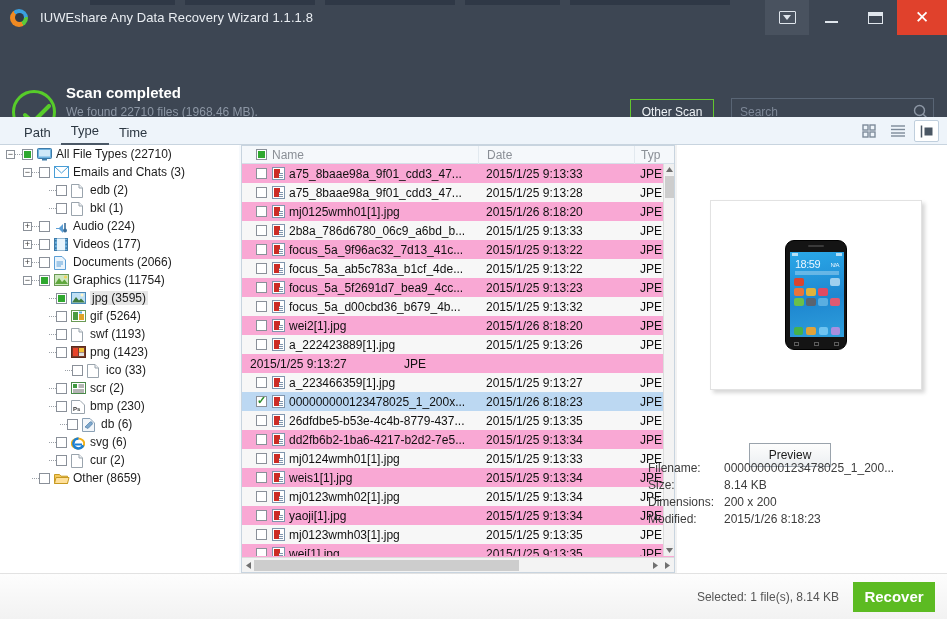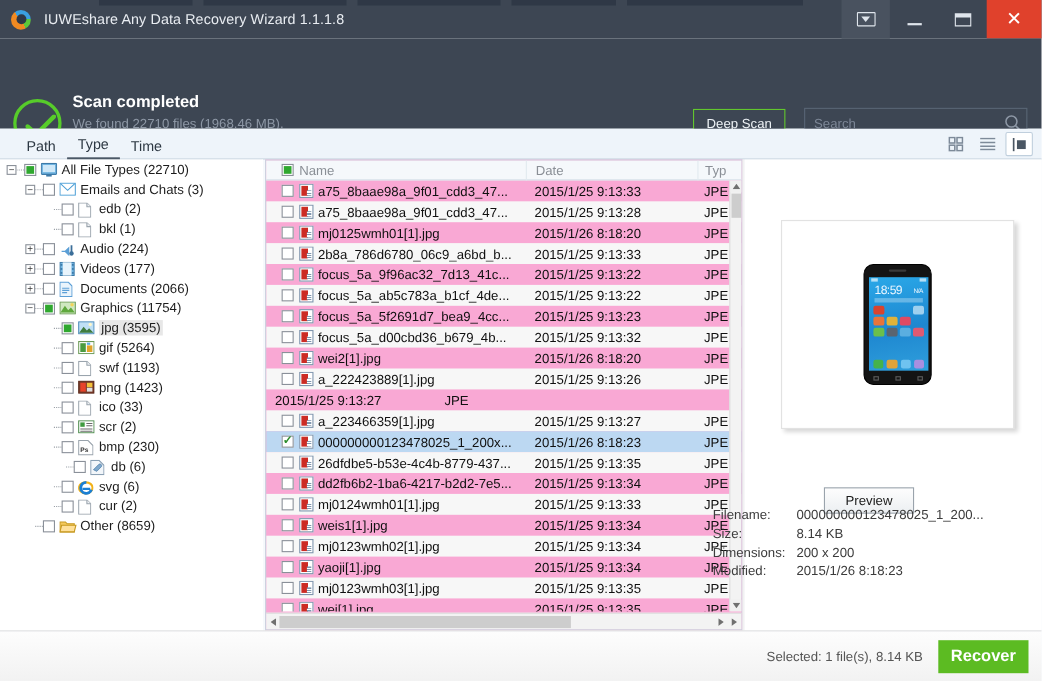--- a/index.html
+++ b/index.html
@@ -277,21 +277,21 @@
   <div class="banner">
     <div class="check-circle">
       <svg width="28" height="22" viewBox="0 0 28 22">
         <path d="M2 11 L10 18 L26 2" stroke="#57cc2a" stroke-width="4" fill="none" stroke-linecap="round" stroke-linejoin="round"></path>
       </svg>
     </div>
     <div class="banner-title">Scan completed</div>
     <div class="banner-sub1">We found 22710 files (1968.46 MB).</div>
     <div class="banner-sub2">If you have not found the lost files, please click Deep Scan. It will take more time, but can find more files.</div>
 
-    <div class="deep-scan">Deep Scan</div>
+    <div class="deep-scan">Other Scan</div>
 
     <div class="searchbox">
       <input type="text" placeholder="Search" style="">
       <span class="search-icon">
         <svg width="16" height="16" viewBox="0 0 16 16">
           <circle cx="6.5" cy="6.5" r="5" stroke="#8d97a5" stroke-width="1.4" fill="none"></circle>
           <line x1="10.2" y1="10.2" x2="15" y2="15" stroke="#8d97a5" stroke-width="1.4"></line>
         </svg>
       </span>
     </div>
@@ -466,21 +466,21 @@
           <span class="dots"></span>
           <span class="cbox"></span>
           <span class="ficon" style="margin-left:4px"><svg width="15" height="12" viewBox="0 0 15 12">
               <rect x="0.5" y="0.5" width="14" height="11" fill="#7a3b2a" stroke="#5a2a1c"></rect>
               <rect x="2" y="2" width="5" height="8" fill="#e8432a"></rect>
               <rect x="8" y="2" width="5" height="4" fill="#f2c23a"></rect>
               <rect x="8" y="6.5" width="5" height="3.5" fill="#e0e0e0"></rect>
             </svg></span>
           <span class="tlabel">png (1423)</span>
         </div>
-        <div class="tnode" style="padding-left:40px">
+        <div class="tnode" style="padding-left:56px">
           <span class="expander none"></span>
           <span class="dots"></span>
           <span class="cbox"></span>
           <span class="ficon" style="margin-left:4px"><svg width="12" height="14" viewBox="0 0 12 14">
               <path d="M0.5 0.5 H8 L11.5 4 V13.5 H0.5 Z" fill="#fff" stroke="#9aa4ad"></path>
               <path d="M8 0.5 V4 H11.5" fill="#eef1f4" stroke="#9aa4ad"></path>
             </svg></span>
           <span class="tlabel">ico (33)</span>
         </div>
         <div class="tnode" style="padding-left:40px">

